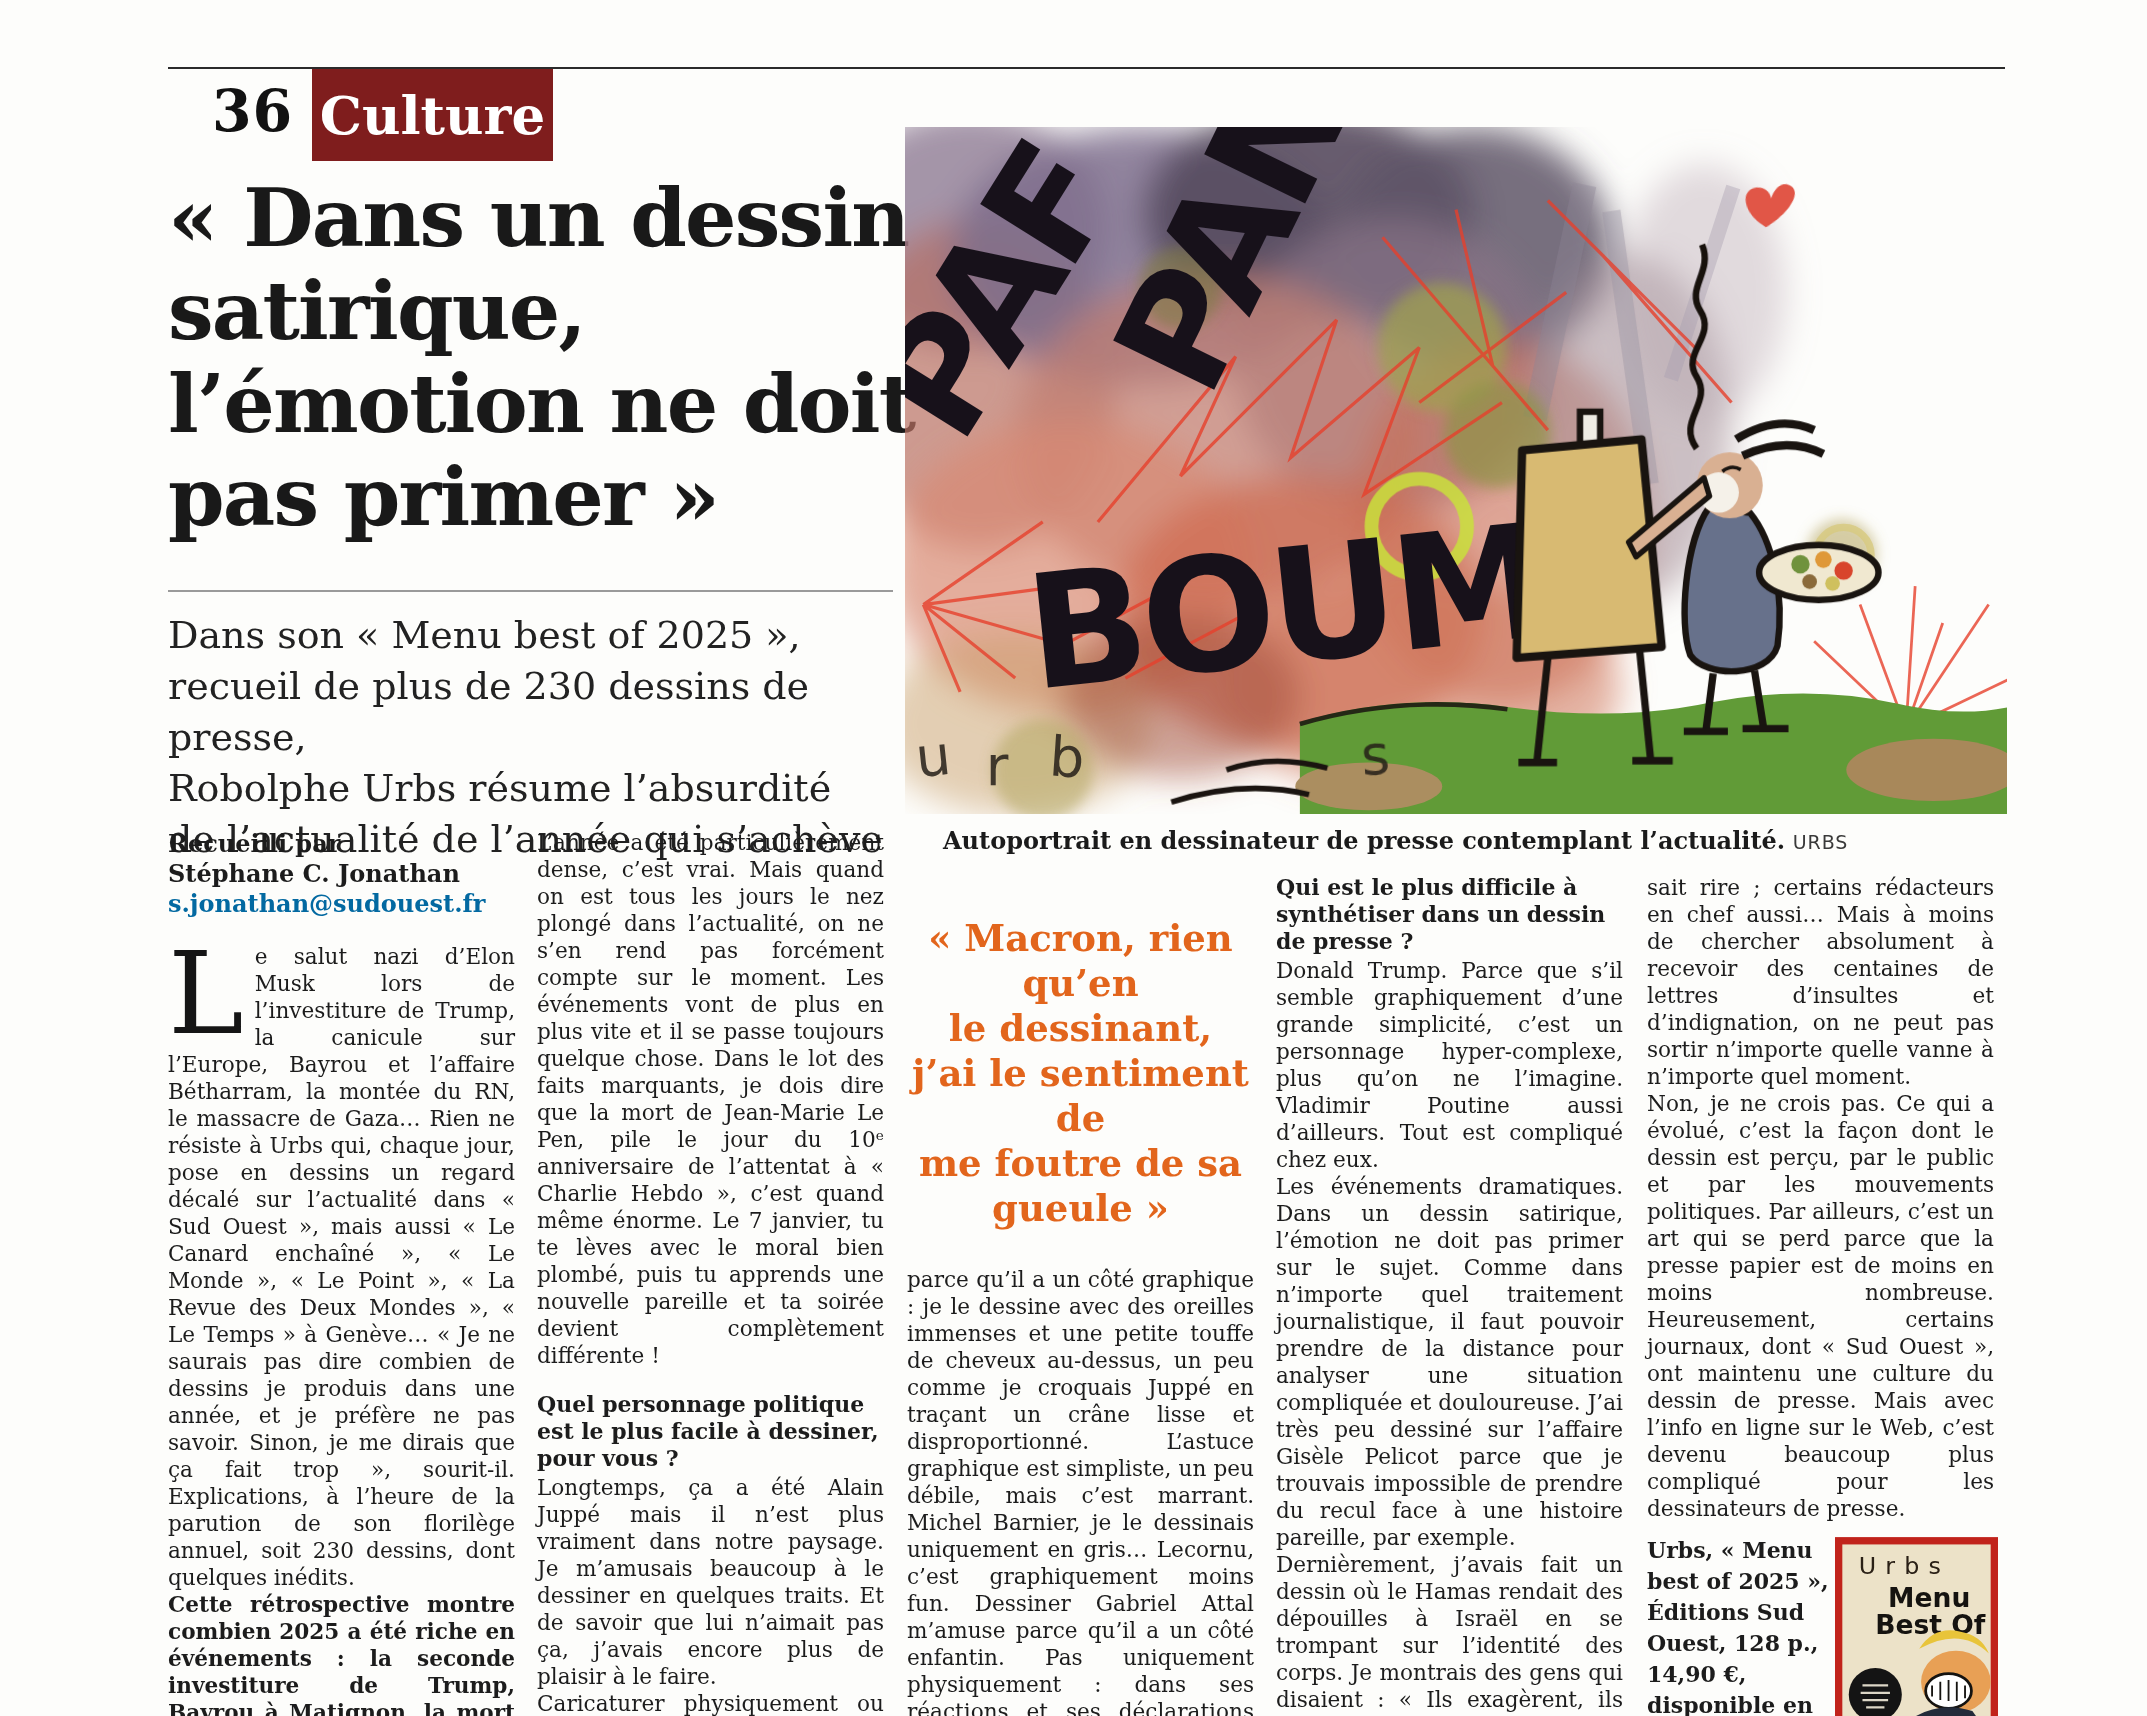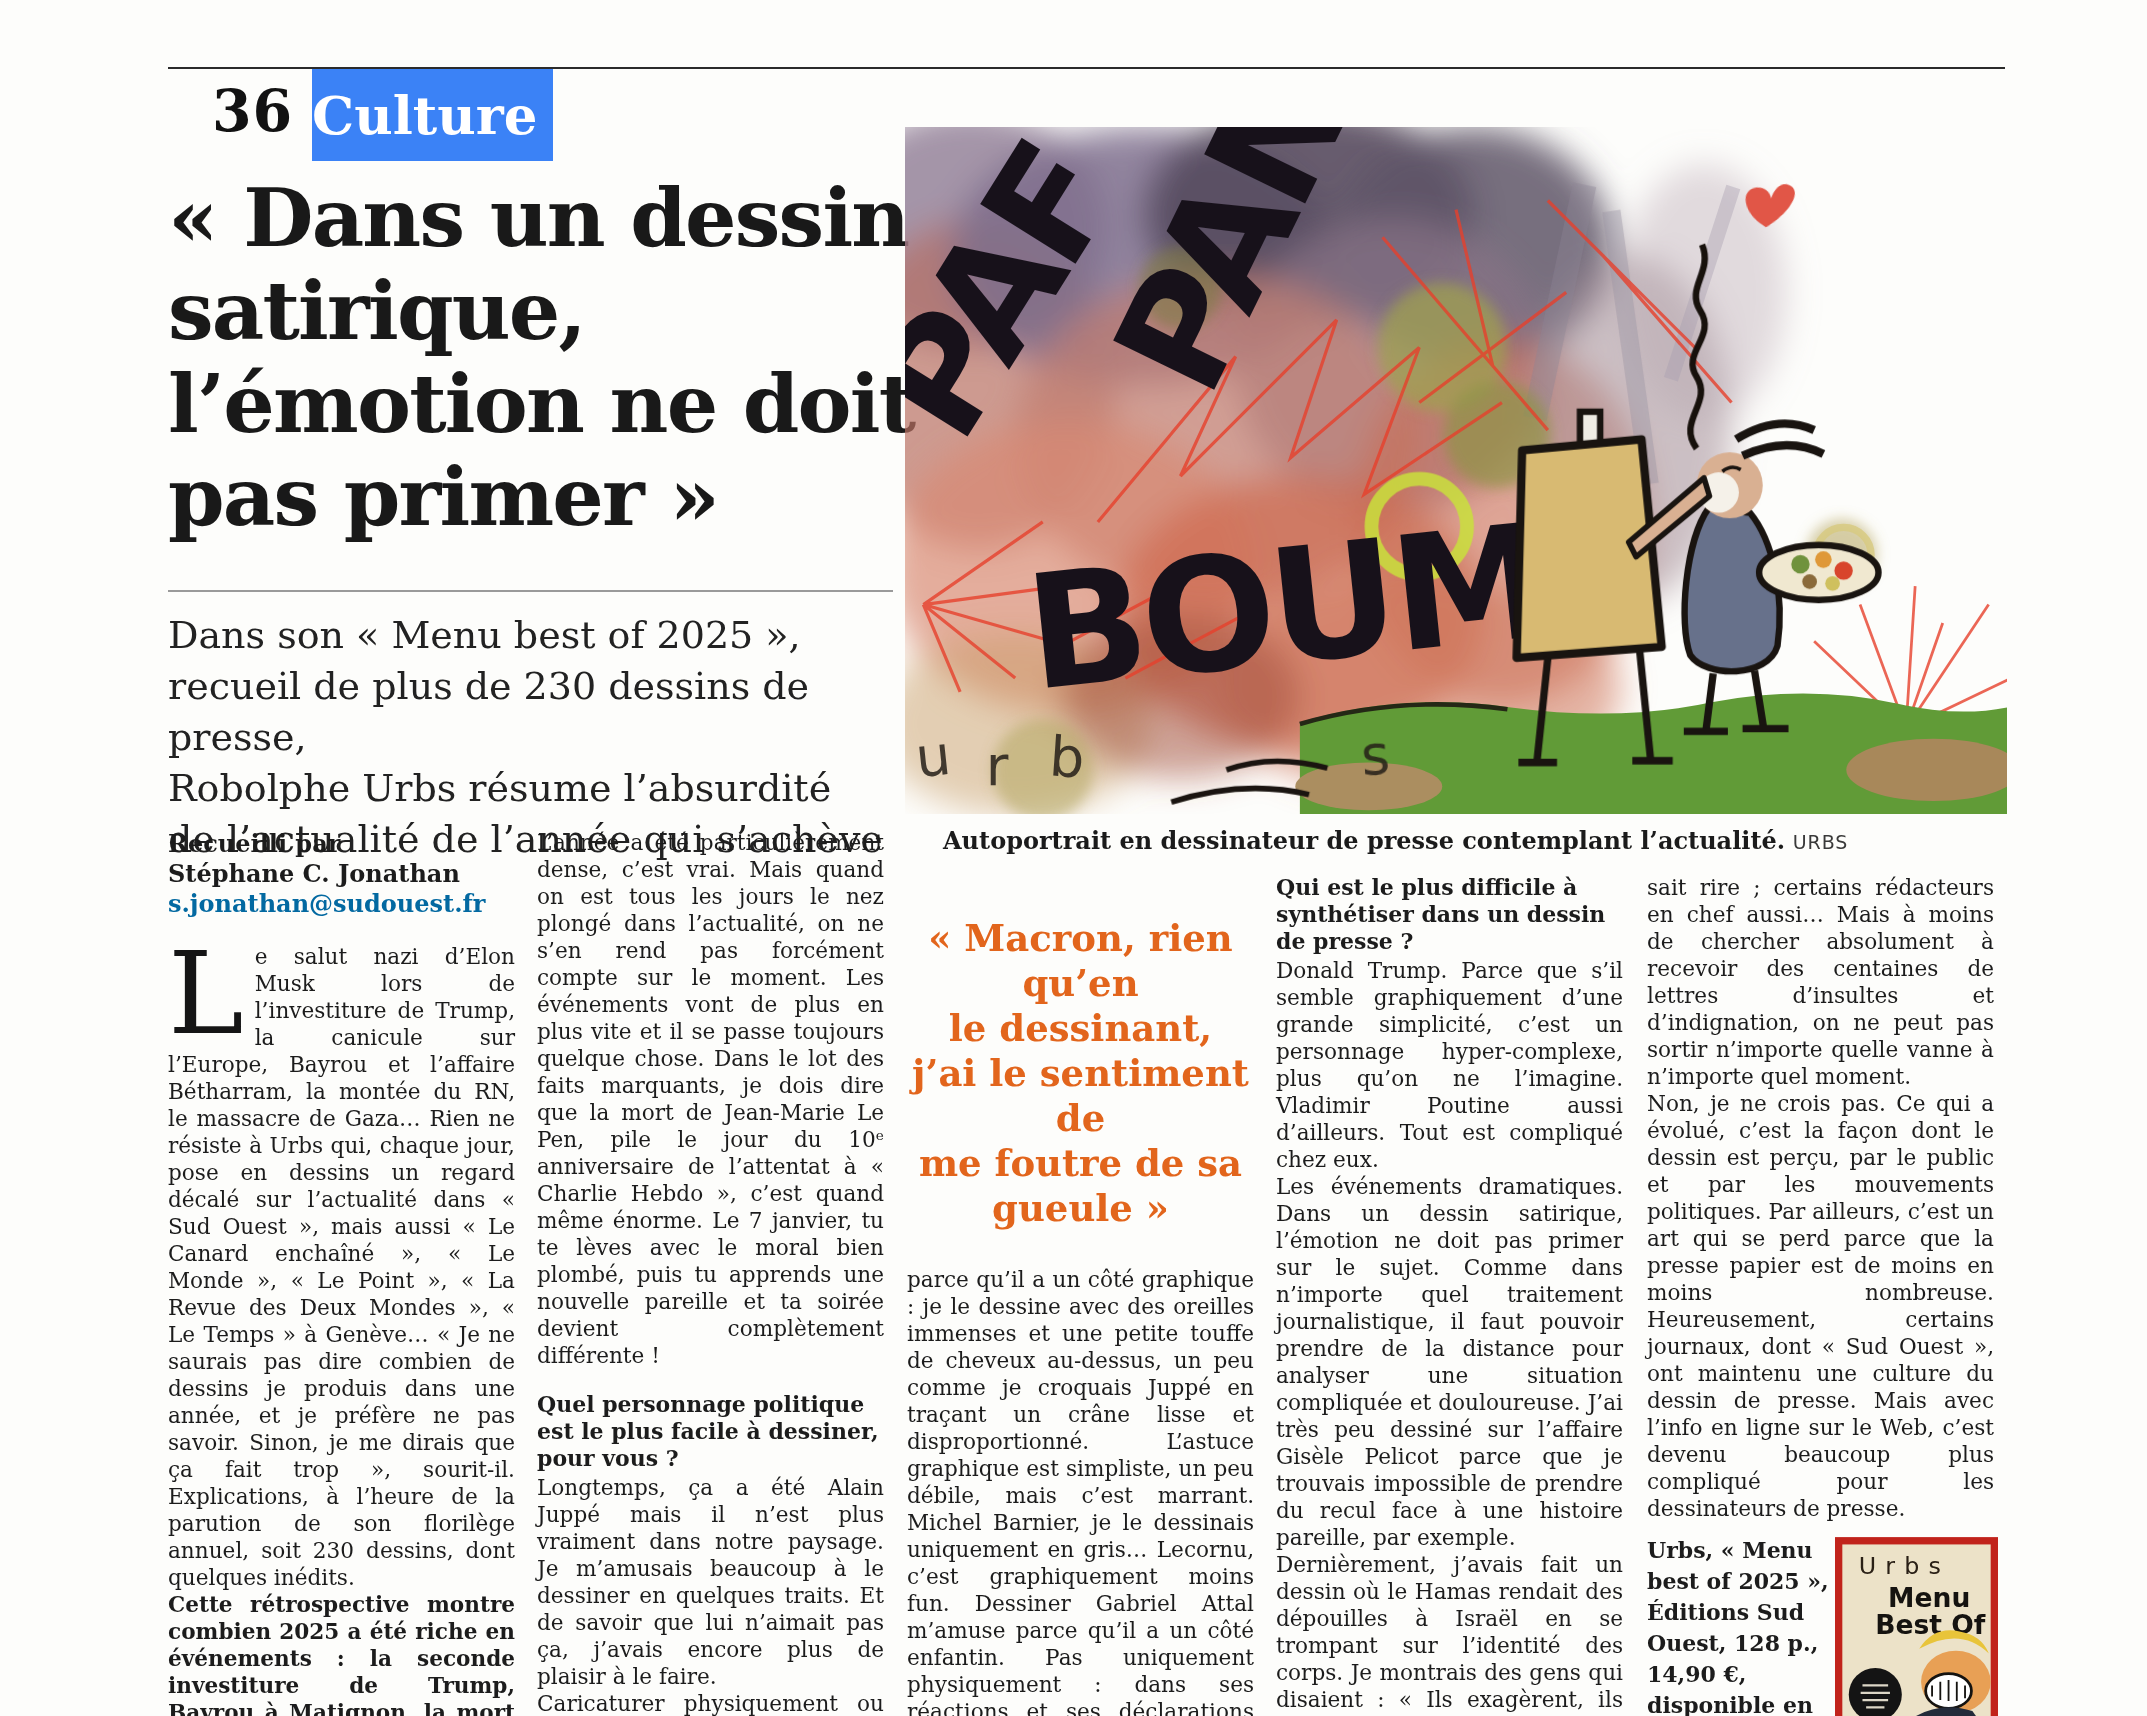--- a/index.html
+++ b/index.html
@@ -4,22 +4,22 @@
 <style>
   html,body{margin:0;padding:0;}
   body{
     width:2148px;height:1716px;position:relative;background:#fdfdfb;
     font-family:"DejaVu Serif", serif;color:#1c1c1c;overflow:hidden;
   }
   .abs{position:absolute;}
   
   #top-rule{left:168px;top:67px;width:1837px;height:1.8px;background:#2b2b2b;}
   #page-number{left:168px;top:77px;font-size:57px;font-weight:bold;letter-spacing:0.9px;color:#121212;margin-left:44px;}
-  #section-banner{left:312px;top:69px;width:241px;height:92px;background:#3b82f6;
-    display:flex;align-items:center;justify-content:flex-start;}
+  #section-banner{left:312px;top:69px;width:241px;height:92px;background:#7f1d1d;
+    display:flex;align-items:center;justify-content:center;}
   #section-banner .label{font-size:53px;font-weight:bold;color:#ffffff;letter-spacing:0px;}
   
   #headline{left:168px;top:171px;width:762px;font-size:81px;line-height:93px;
     font-weight:bold;letter-spacing:-1.8px;color:#191919;white-space:pre-line;}
   #headline-rule{left:168px;top:590px;width:725px;height:1.8px;background:#9a9a9a;}
   #standfirst{left:168px;top:610px;width:762px;font-size:38px;line-height:51px;
     color:#222;white-space:pre-line;}
   
   #illustration{left:905px;top:127px;width:1102px;height:687px;}
   #caption{left:907px;top:826px;width:1102px;font-size:24px;color:#1b1b1b;}

